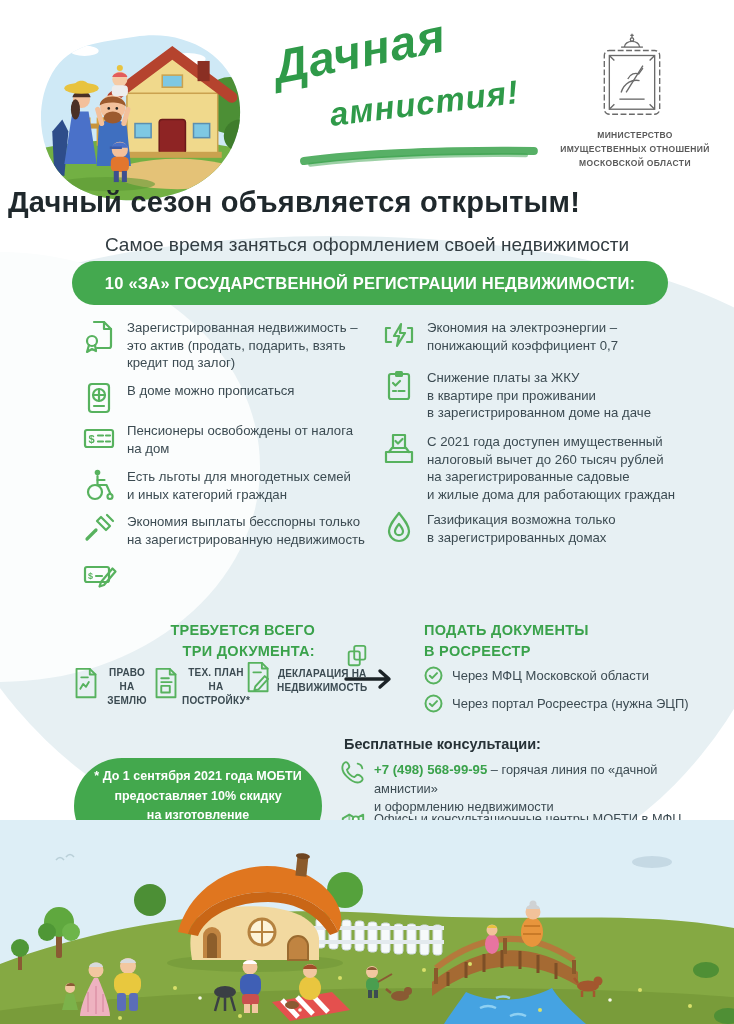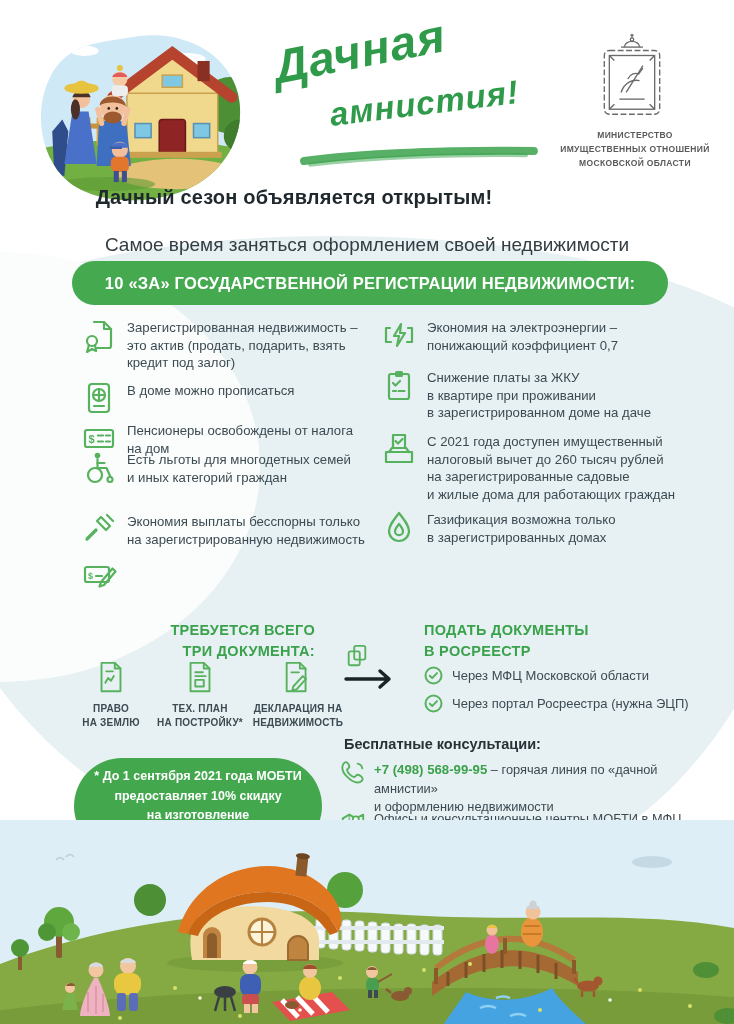--- a/index.html
+++ b/index.html
@@ -32,21 +32,21 @@
     left:330px; top:96px; font-size:33px; font-weight:bold; font-style:italic;
     color:#2f9a49; transform:rotate(-7deg); transform-origin:left center; letter-spacing:1px;
   }
   .title-underline { left:298px; top:148px; transform:rotate(-2deg); }
   .ministry {
     left:545px; top:128px; width:180px; text-align:center;
     font-size:8.5px; font-weight:bold; color:#5a5a5a; line-height:1.65; letter-spacing:.35px;
   }
   .headline {
     left:0; top:186px; width:588px; text-align:center;
-    font-size:20px; font-weight:bold; color:#1f282c; letter-spacing:.2px;
+    font-size:29px; font-weight:bold; color:#1f282c; letter-spacing:.2px;
   }
   .subheadline {
     left:0; top:234px; width:734px; text-align:center;
     font-size:19px; color:#333d42;
   }
 
   
   .banner {
     left:72px; top:261px; width:596px; height:44px; background:#44a94f;
     border-radius:24px; display:flex; align-items:center; justify-content:center;
@@ -55,21 +55,21 @@
 
   
   .benefit { display:flex; align-items:flex-start; gap:11px; }
   .benefit .ic { flex:0 0 auto; }
   .benefit .txt { font-size:13.2px; line-height:1.33; color:#3c4b52; padding-top:1px; }
   .ic svg { display:block; stroke:#57b25e; fill:none; stroke-width:2.2; stroke-linecap:round; stroke-linejoin:round; }
 
   .green-heading {
     color:#3aa24b; font-weight:bold; font-size:14.5px; line-height:1.45; letter-spacing:.3px;
   }
-  .doc { display:flex; flex-direction:column; align-items:center; }
+  .doc { display:flex; align-items:center; }
   .doc .lbl { margin-top:6px; font-size:10px; font-weight:bold; color:#3c4b52; text-align:center; line-height:1.4; letter-spacing:.2px; }
   .doc svg, .mini svg { display:block; stroke:#57b25e; fill:none; stroke-width:2; stroke-linecap:round; stroke-linejoin:round; }
 
   .submit-row { display:flex; align-items:center; gap:9px; font-size:13px; color:#3c4b52; }
 
   .badge {
     left:74px; top:742px; width:248px; height:96px; background:#43a84d; border-radius:48px;
     display:flex; align-items:center; justify-content:center; text-align:center;
     color:#ffffff; font-weight:bold; font-size:12.5px; line-height:1.55;margin-top:16px;
   }
@@ -227,21 +227,21 @@
     <span class="ic">
         <svg width="34" height="34" viewBox="0 0 34 34">
           <rect x="3" y="9" width="28" height="17" rx="2"></rect>
           <text x="6.5" y="22" font-size="11" font-weight="bold" fill="#57b25e" stroke="none" font-family="Liberation Sans, sans-serif">$</text>
           <path d="M16 14.5 h5 M24 14.5 h4 M16 20.5 h5 M24 20.5 h4"></path>
         </svg>
       </span>
     <div class="txt pre">Пенсионеры освобождены от налога
 на дом</div>
   </div>
-  <div class="abs benefit" style="left:82px;top:450px;width:302px;">
+  <div class="abs benefit" style="left:82px;top:467px;width:302px;">
     <span class="ic">
         <svg width="34" height="34" viewBox="0 0 34 34">
           <circle cx="13" cy="25" r="7"></circle>
           <circle cx="15.5" cy="5.5" r="2.8" fill="#57b25e" stroke="none"></circle>
           <path d="M15.5 9 v9 h9 l4 9"></path>
           <path d="M15.5 13 h7"></path>
           <circle cx="28" cy="29.5" r="2.5"></circle>
         </svg>
       </span>
     <div class="txt pre">Есть льготы для многодетных семей

